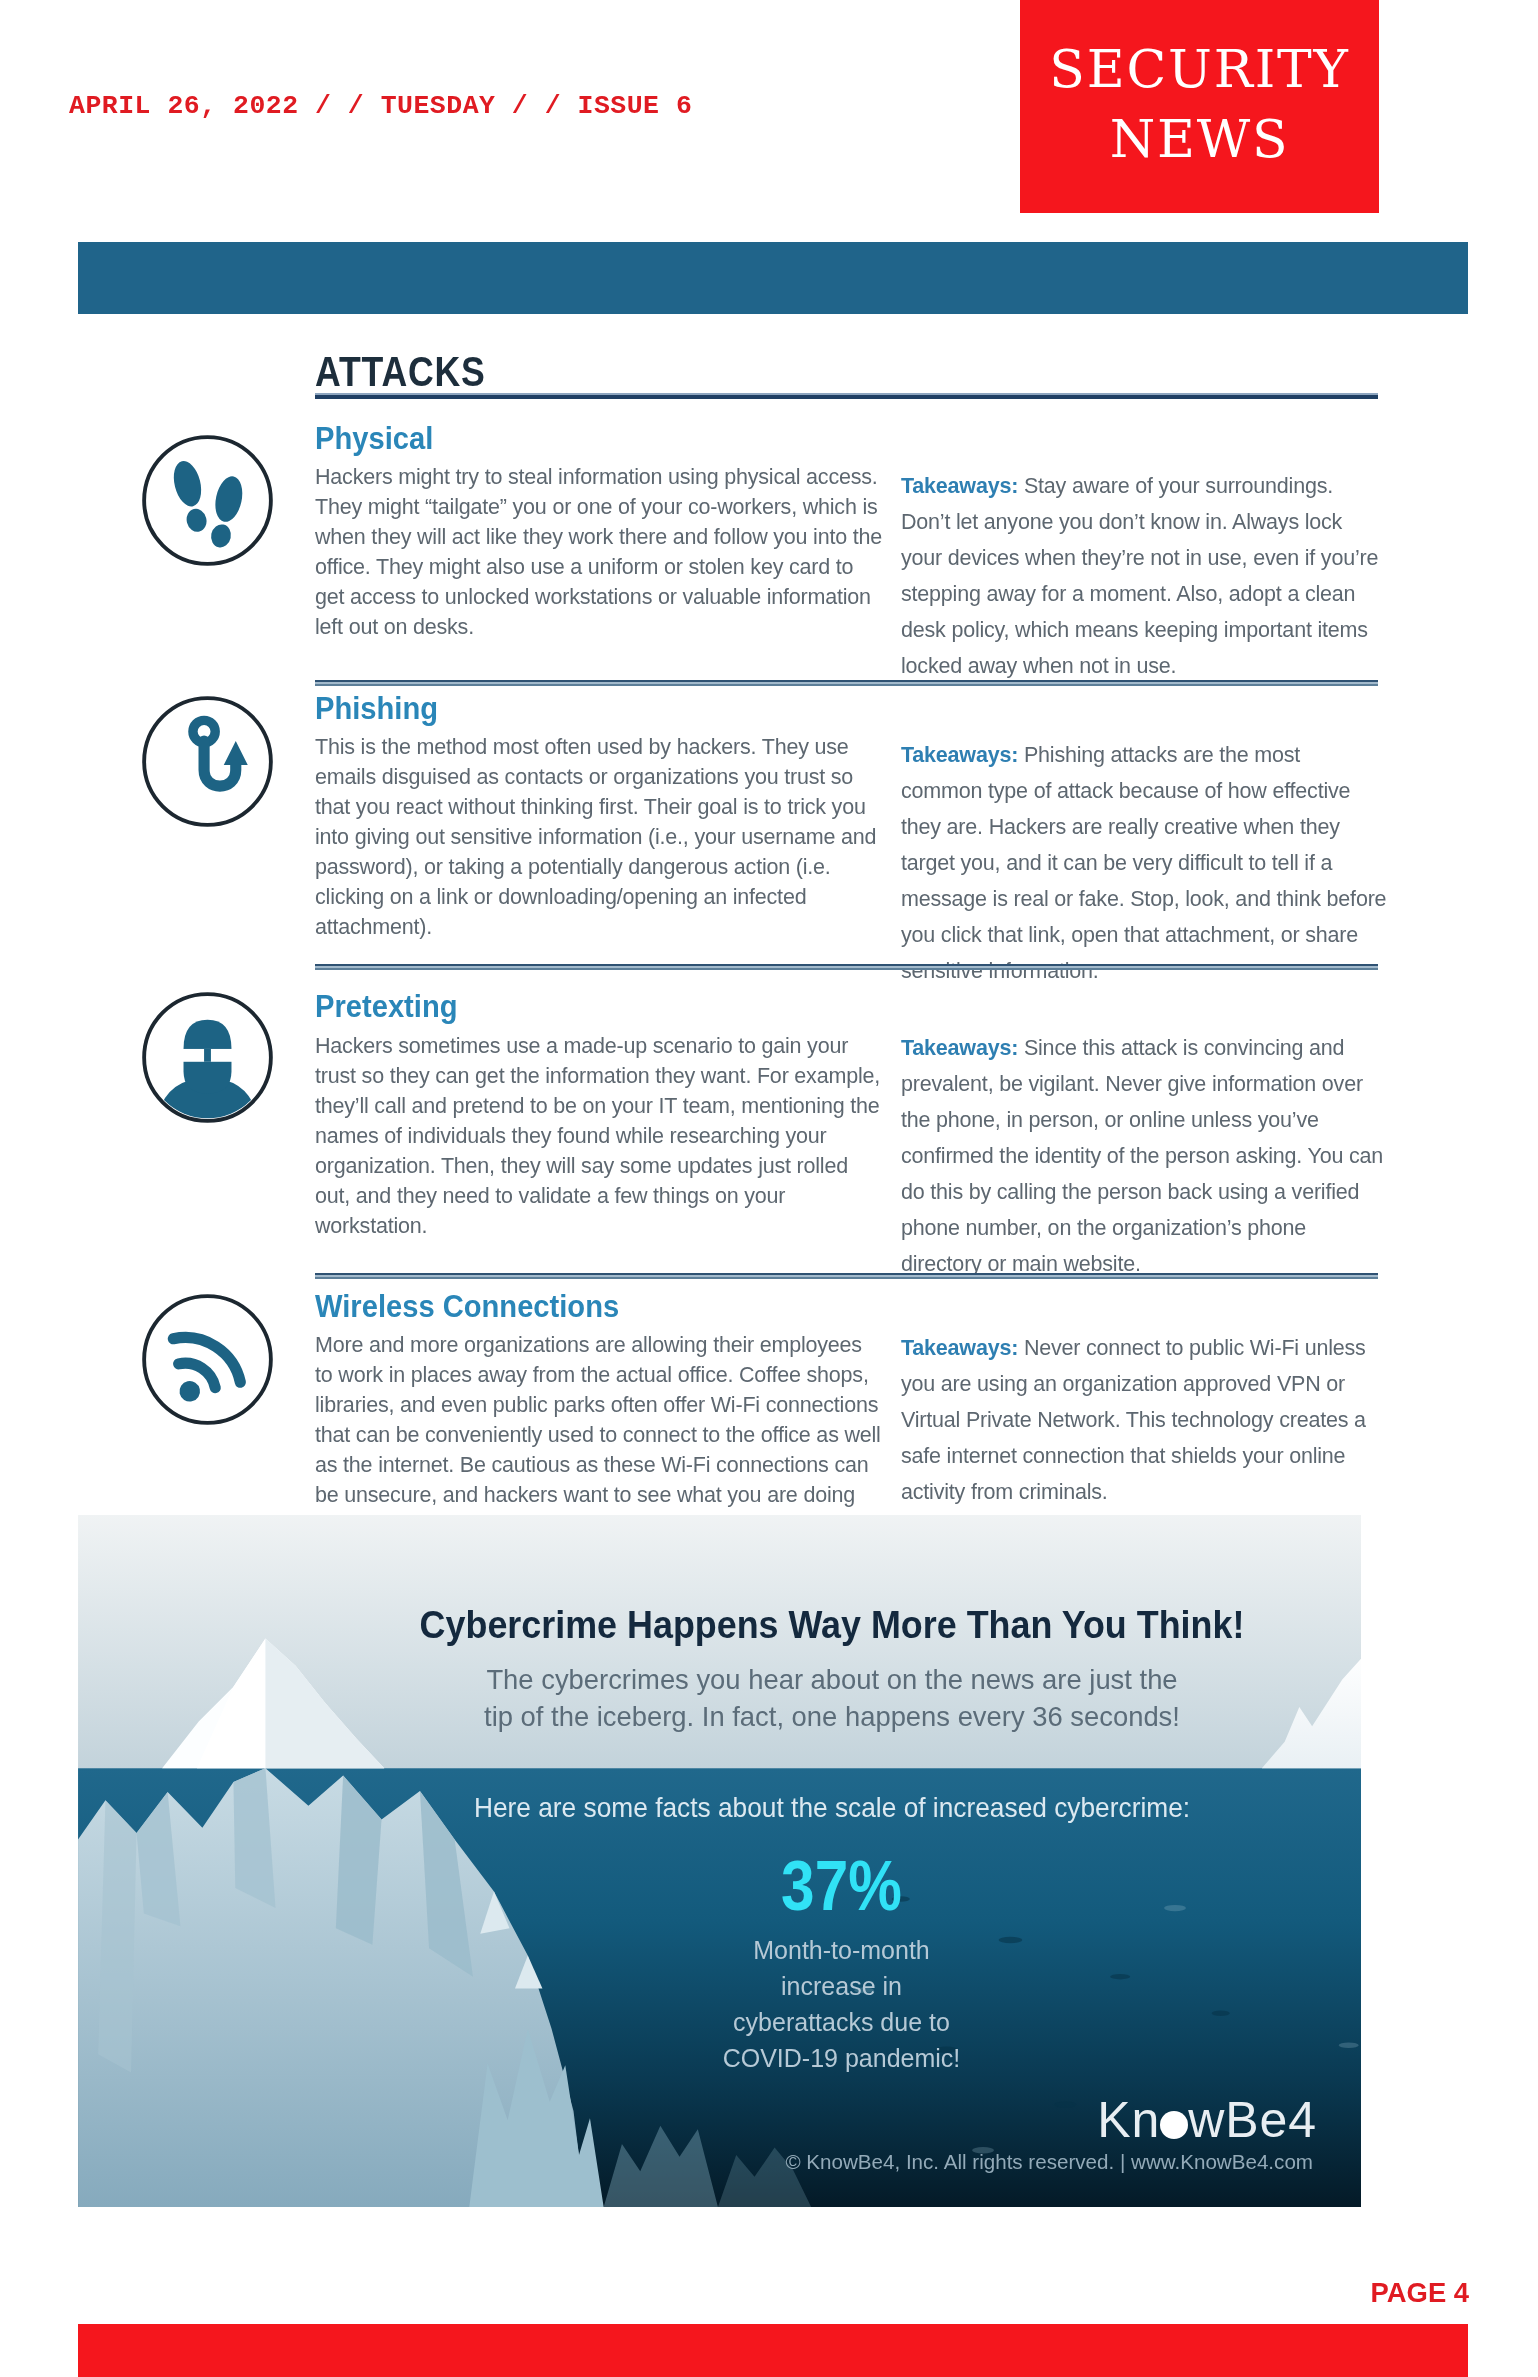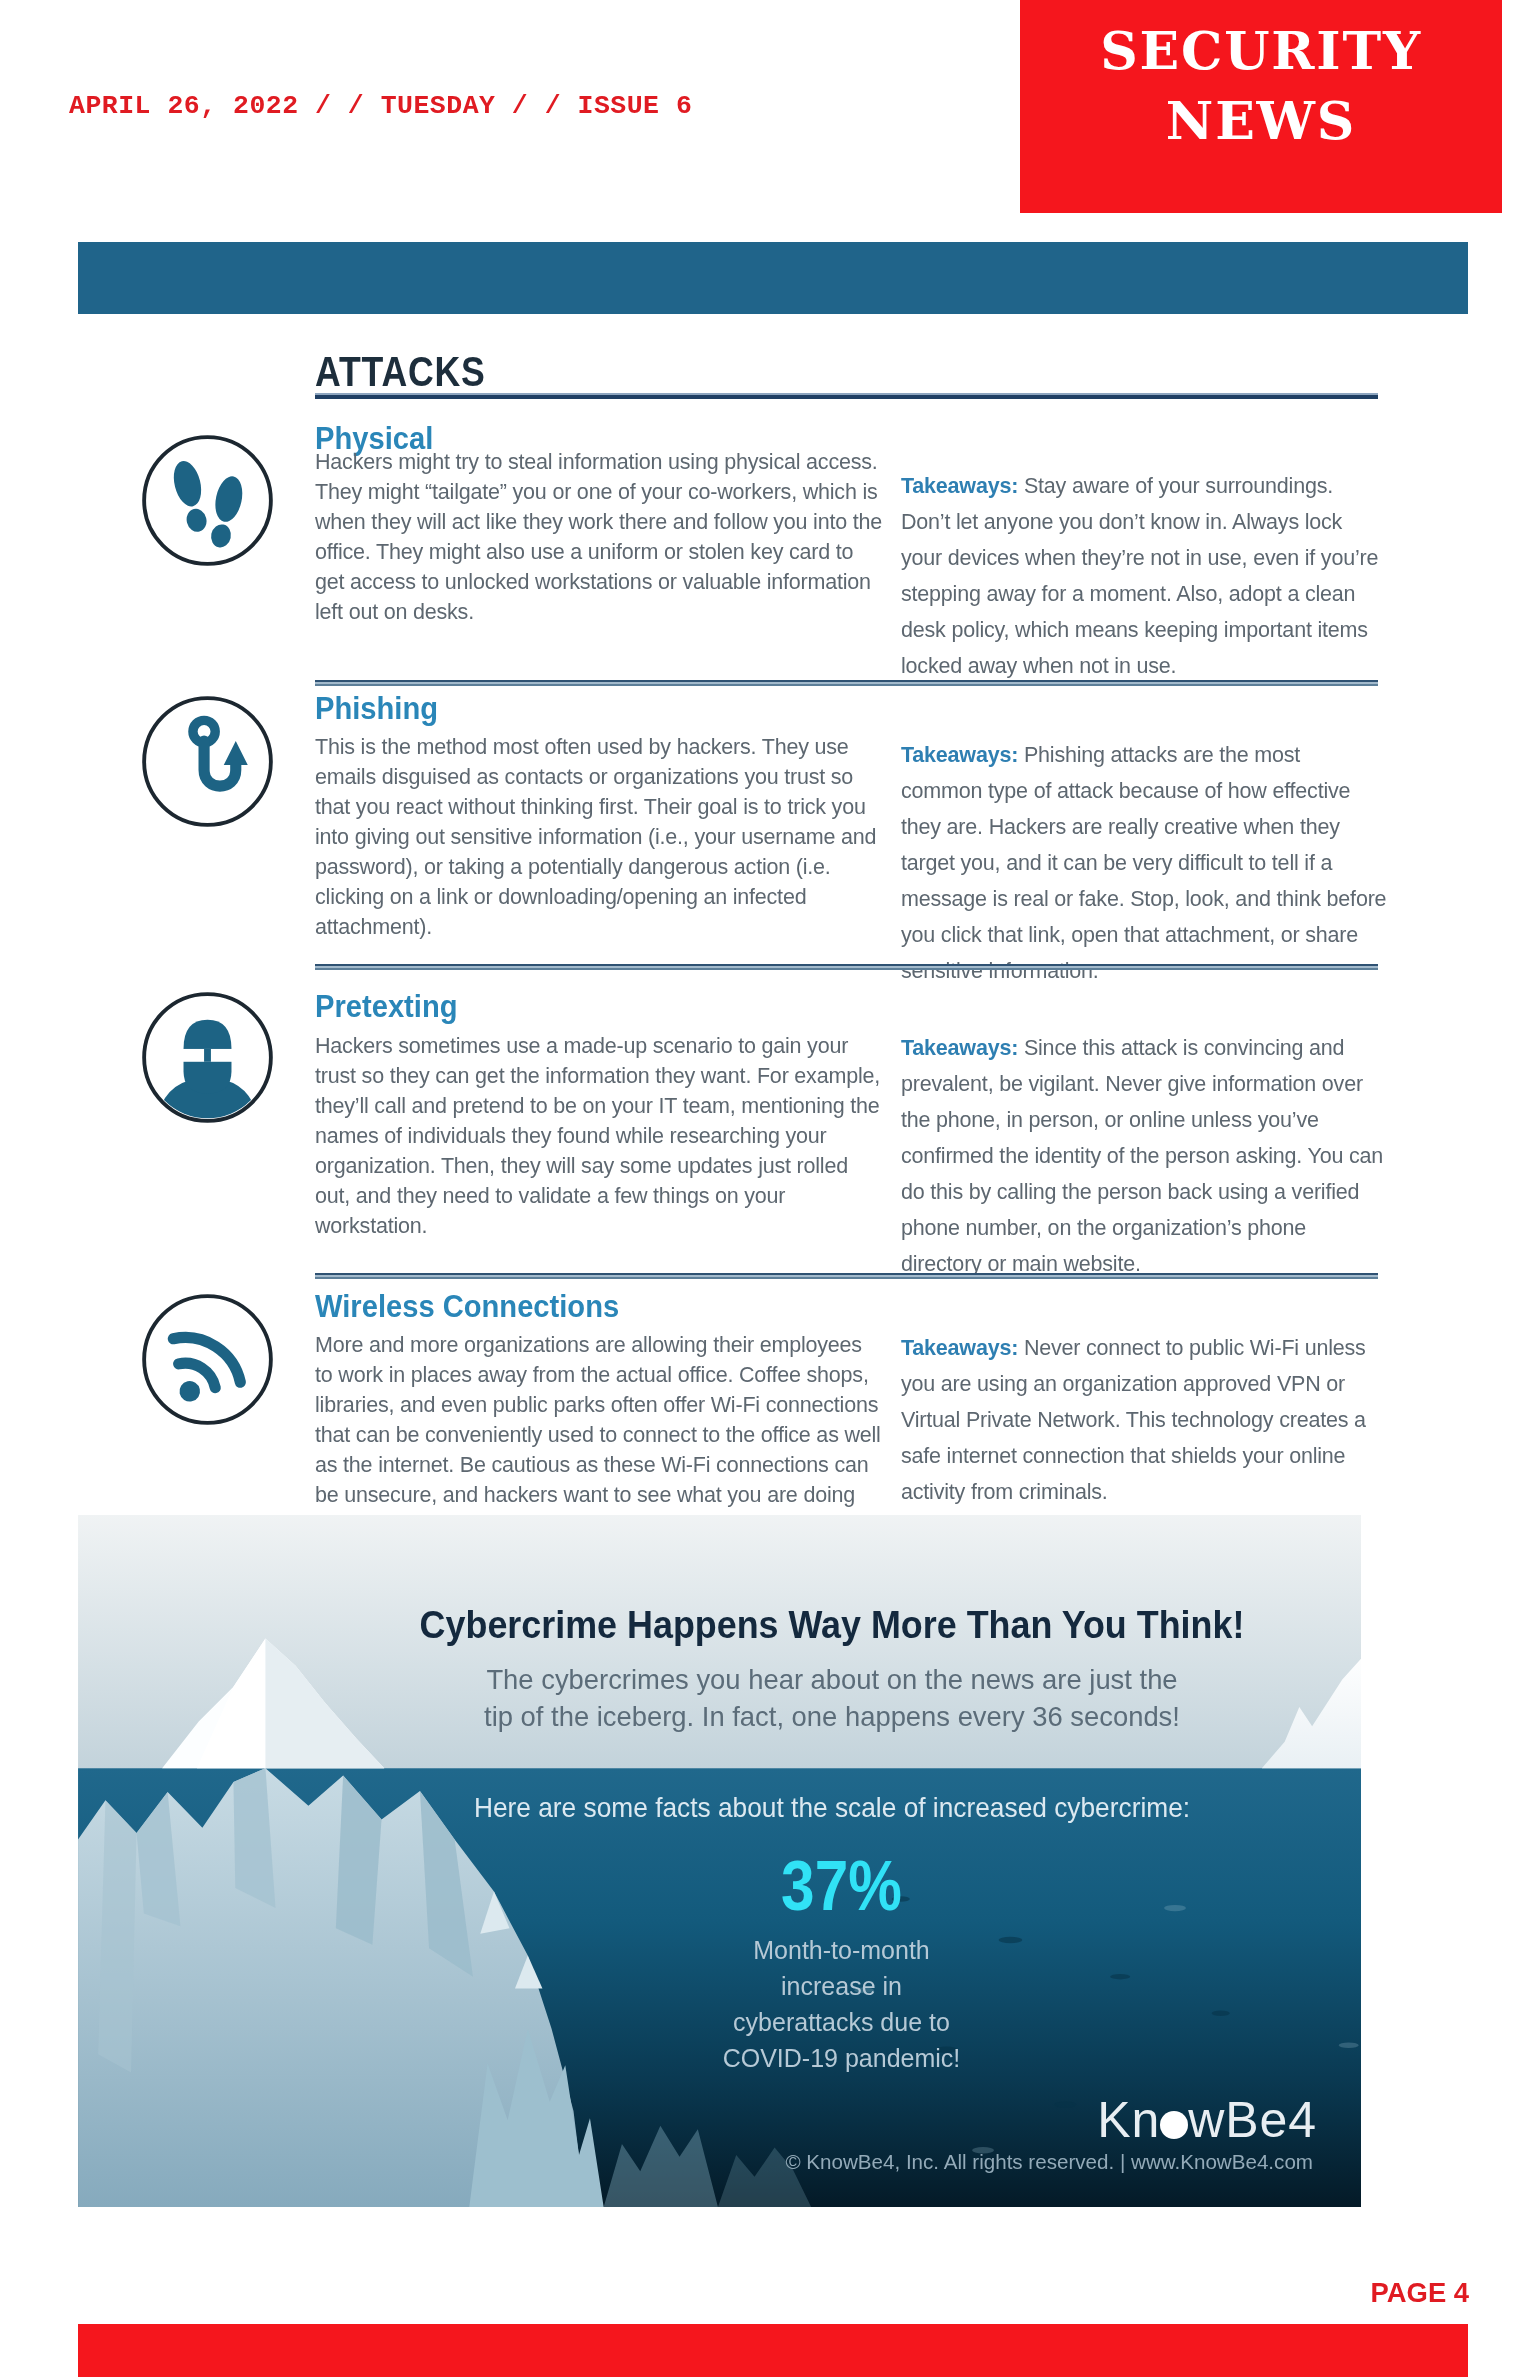--- a/index.html
+++ b/index.html
@@ -1,23 +1,23 @@
 <!DOCTYPE html>
 <html style="--red: #e01b22; --red_box: #f5161d; --bar_blue: #20648a; --heading_navy: #1d2e3c; --section_blue: #2a86b8; --takeaway_blue: #2e7fb2; --body_gray: #5d6770; --icon_teal: #1d6384; --stat_cyan: #31e2f6; --info_title: #14293e; --subtitle_gray: #5b6c79; --facts_text: #dce9f1; --caption_gray: #b6c9d6; --logo_white: #e8eef2; --copyright_gray: #93aab8;font-size:14.6px"><head>
 <meta charset="utf-8">
 <style>
   html,body{margin:0;padding:0;background:#ffffff;}
   .page{position:relative;width:1538px;height:2377px;background:#fff;overflow:hidden;
         font-family:"Liberation Sans",sans-serif;}
   
   .date{position:absolute;left:69px;top:91px;font-size:26.5px;font-weight:bold;
         color:var(--red);letter-spacing:0.5px;white-space:nowrap;font-family:Liberation Mono, monospace;}
-  .masthead{position:absolute;left:1020px;top:0;width:482px;height:213px;background:var(--red_box);
-        color:#fff;text-align:center;font-family:"DejaVu Serif",serif;font-weight:bold;
-        font-size:52px;line-height:70px;padding-top:16px;box-sizing:border-box;letter-spacing:1.8px;}
+  .masthead{position:absolute;left:1020px;top:0;width:359px;height:213px;background:var(--red_box);
+        color:#fff;text-align:center;font-family:"DejaVu Serif",serif;font-weight:normal;
+        font-size:52px;line-height:70px;padding-top:34px;box-sizing:border-box;letter-spacing:1.8px;}
   .bluebar{position:absolute;left:78px;top:242px;width:1390px;height:72px;background:var(--bar_blue);}
   
   .attacks-title{position:absolute;left:315px;top:348px;font-size:42px;font-weight:bold;
         color:var(--heading_navy);transform:scaleX(.85);transform-origin:left top;letter-spacing:0.9px;}
   .attacks-rule{position:absolute;left:315px;top:393px;width:1063px;height:6.4px;
         background:linear-gradient(180deg,#8ea6c0 0 1.8px,#1f3f63 1.8px 100%);}
   .divider{position:absolute;left:315px;width:1063px;height:5.5px;
         background:linear-gradient(180deg,#2f5273 0 1.8px,#a3bacc 1.8px 3.7px,#5d7f99 3.7px 5.5px);}
   
   .icon-circle{position:absolute;left:139px;width:137px;height:137px;}
@@ -78,21 +78,21 @@
             <ellipse cx="0" cy="30" rx="11.5" ry="13.5"></ellipse>
         </g>
         <g transform="translate(102,92) rotate(12)">
           <ellipse cx="0" cy="-14" rx="15" ry="27"></ellipse>
             <ellipse cx="0" cy="30" rx="11.5" ry="13.5"></ellipse>
         </g>
       </g>
     </svg>
   </div>
   <h3 class="sec-title" style="top:421px">Physical</h3>
-  <p class="sec-body" style="top:447px">Hackers might try to steal information using physical access. They might “tailgate” you or one of your co-workers, which is when they will act like they work there and follow you into the office. They might also use a uniform or stolen key card to get access to unlocked workstations or valuable information left out on desks.</p>
+  <p class="sec-body" style="top:462px">Hackers might try to steal information using physical access. They might “tailgate” you or one of your co-workers, which is when they will act like they work there and follow you into the office. They might also use a uniform or stolen key card to get access to unlocked workstations or valuable information left out on desks.</p>
   <p class="sec-tk" style="top:468px"><span class="tk-label">Takeaways:</span> <span>Stay aware of your surroundings. Don’t let anyone you don’t know in. Always lock your devices when they’re not in use, even if you’re stepping away for a moment. Also, adopt a clean desk policy, which means keeping important items locked away when not in use.</span></p>
 
   <div class="divider" style="top:680px"></div>
 
   <div class="icon-circle" style="top:693px">
     <svg width="137" height="137" viewBox="0 0 160 160">
       <circle cx="80" cy="80" r="74" fill="#ffffff" stroke="#1c2730" stroke-width="4.5"></circle>
       <circle cx="76" cy="45" r="13" fill="none" stroke="#1d6384" stroke-width="11"></circle>
       <path d="M76 56 L76 90 C76 115 113 115 113 90 L113 78" fill="none" stroke="#1d6384" stroke-width="13" stroke-linecap="round"></path>
       <polygon points="113,56 99,84 127,84" fill="#1d6384"></polygon>

